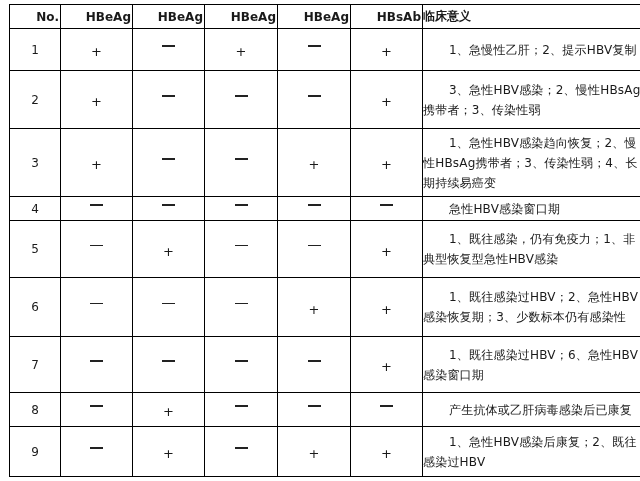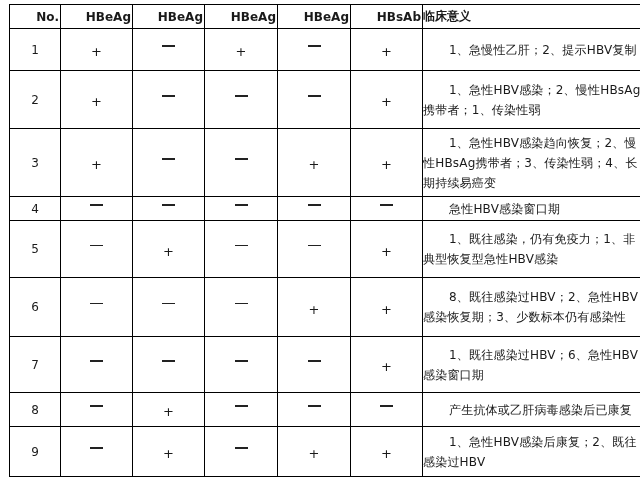--- a/index.html
+++ b/index.html
@@ -102,21 +102,21 @@
         <td class="mark-cell"><span class="mark plus">+</span></td>
         <td class="meaning-cell"><span class="indent"></span><span>1、急慢性乙肝；2、提示HBV复制</span></td>
       </tr>
       <tr style="height: 58px;">
         <td class="no-cell">2</td>
         <td class="mark-cell"><span class="mark plus">+</span></td>
         <td class="mark-cell"><span class="mark minus" aria-label="—"></span></td>
         <td class="mark-cell"><span class="mark minus" aria-label="—"></span></td>
         <td class="mark-cell"><span class="mark minus" aria-label="—"></span></td>
         <td class="mark-cell"><span class="mark plus">+</span></td>
-        <td class="meaning-cell"><span class="indent"></span><span>1、急性HBV感染；2、慢性HBsAg携带者；1、传染性弱</span></td>
+        <td class="meaning-cell"><span class="indent"></span><span>3、急性HBV感染；2、慢性HBsAg携带者；3、传染性弱</span></td>
       </tr>
       <tr style="height: 68px;">
         <td class="no-cell">3</td>
         <td class="mark-cell"><span class="mark plus">+</span></td>
         <td class="mark-cell"><span class="mark minus" aria-label="—"></span></td>
         <td class="mark-cell"><span class="mark minus" aria-label="—"></span></td>
         <td class="mark-cell"><span class="mark plus">+</span></td>
         <td class="mark-cell"><span class="mark plus">+</span></td>
         <td class="meaning-cell"><span class="indent"></span><span>1、急性HBV感染趋向恢复；2、慢性HBsAg携带者；3、传染性弱；4、长期持续易癌变</span></td>
       </tr>
@@ -138,21 +138,21 @@
         <td class="mark-cell"><span class="mark plus">+</span></td>
         <td class="meaning-cell"><span class="indent"></span><span>1、既往感染，仍有免疫力；1、非典型恢复型急性HBV感染</span></td>
       </tr>
       <tr style="height: 59px;">
         <td class="no-cell">6</td>
         <td class="mark-cell"><span class="mark minus" aria-label="—"></span></td>
         <td class="mark-cell"><span class="mark minus" aria-label="—"></span></td>
         <td class="mark-cell"><span class="mark minus" aria-label="—"></span></td>
         <td class="mark-cell"><span class="mark plus">+</span></td>
         <td class="mark-cell"><span class="mark plus">+</span></td>
-        <td class="meaning-cell"><span class="indent"></span><span>8、既往感染过HBV；2、急性HBV感染恢复期；3、少数标本仍有感染性</span></td>
+        <td class="meaning-cell"><span class="indent"></span><span>1、既往感染过HBV；2、急性HBV感染恢复期；3、少数标本仍有感染性</span></td>
       </tr>
       <tr style="height: 56px;">
         <td class="no-cell">7</td>
         <td class="mark-cell"><span class="mark minus" aria-label="—"></span></td>
         <td class="mark-cell"><span class="mark minus" aria-label="—"></span></td>
         <td class="mark-cell"><span class="mark minus" aria-label="—"></span></td>
         <td class="mark-cell"><span class="mark minus" aria-label="—"></span></td>
         <td class="mark-cell"><span class="mark plus">+</span></td>
         <td class="meaning-cell"><span class="indent"></span><span>1、既往感染过HBV；6、急性HBV感染窗口期</span></td>
       </tr>

